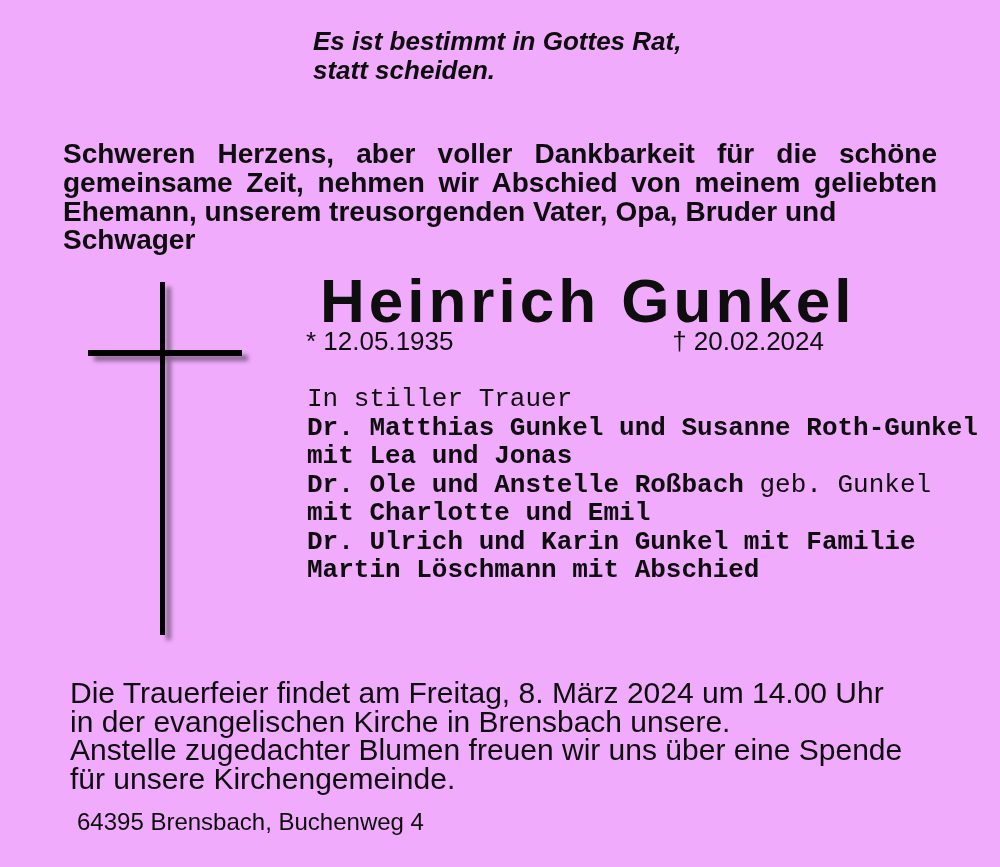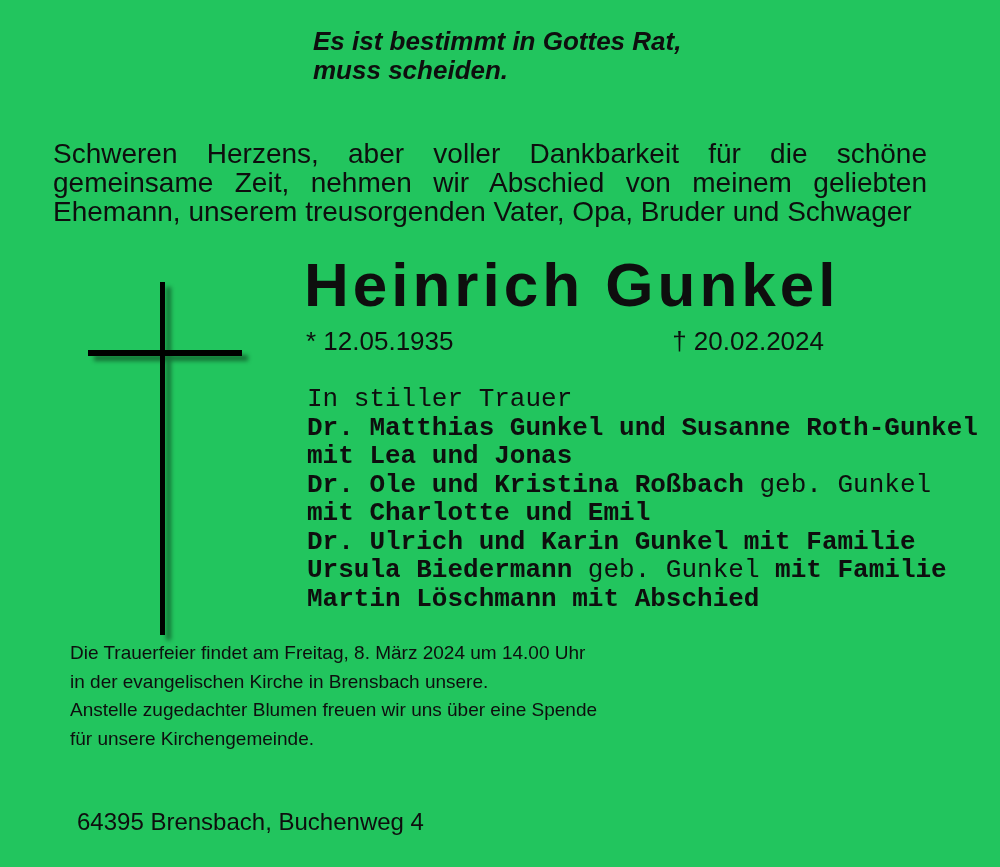--- a/index.html
+++ b/index.html
@@ -1,82 +1,82 @@
 <!DOCTYPE html>
 <html><head>
 <meta charset="utf-8">
 <style>
   html,body{margin:0;padding:0;background:#ffffff;}
   .page{
     position:relative;
     width:1000px;height:867px;
-    background:#22c55e;
+    background:#f0abfc;
     color:#0e0e0e;
     font-family:"Liberation Sans", sans-serif;
     overflow:hidden;
   }
   
   .epigraph{
     position:absolute;left:313px;top:27px;
     font-size:26px;line-height:28.6px;
     font-weight:700;font-style:italic;
     white-space:nowrap;
   }
   
   .intro{
-    position:absolute;left:53px;top:140px;width:874px;
-    font-size:28px;line-height:28.8px;
+    position:absolute;left:63px;top:140px;width:874px;
+    font-size:28px;line-height:28.8px;font-weight:bold;
   }
   .intro .jline{text-align:justify;text-align-last:justify;}
   
   .cross{position:absolute;left:0;top:0;width:0;height:0;
     filter:drop-shadow(6px 5px 2px rgba(0,0,0,0.42));}
   .cross .vbar{position:absolute;left:160px;top:282px;width:5px;height:353px;background:#000;}
   .cross .hbar{position:absolute;left:88px;top:350px;width:154px;height:6px;background:#000;}
   
   .name{
-    position:absolute;left:304px;top:253px;margin:0;
+    position:absolute;left:304px;top:253px;margin:16px;
     font-size:62px;line-height:64px;font-weight:700;
     letter-spacing:4px;white-space:nowrap;
   }
   .dates{
     position:absolute;left:306px;top:326px;width:518px;
     display:flex;justify-content:space-between;
     font-size:26px;line-height:30px;
   }
   
   .mourners{
     position:absolute;left:307px;top:385px;
     font-size:26px;line-height:28.5px;
     white-space:nowrap;
     font-family:Liberation Mono, monospace;
   }
   .mourners .bb{font-weight:700;}
   .mourners .rr{font-weight:400;}
   
   .service{
-    position:absolute;left:70px;top:639px;
-    font-size:19px;line-height:28.7px;
+    position:absolute;left:70px;top:679px;
+    font-size:30px;line-height:28.7px;
     white-space:nowrap;
   }
   
   .address{
     position:absolute;left:77px;top:807px;
     font-size:24px;line-height:30px;
     white-space:nowrap;
   }
 </style>
 </head>
 <body>
 
 <div class="page">
 
   <div class="epigraph" id="epigraph-lines">
       <div>Es ist bestimmt in Gottes Rat,</div>
-      <div>muss scheiden.</div>
+      <div>statt scheiden.</div>
     </div>
 
   <div class="intro" id="intro-lines">
       <div class="jline">Schweren Herzens, aber voller Dankbarkeit für die schöne</div>
       <div class="jline">gemeinsame Zeit, nehmen wir Abschied von meinem geliebten</div>
       <div>Ehemann, unserem treusorgenden Vater, Opa, Bruder und Schwager</div>
     </div>
 
   <div class="cross">
     <div class="vbar"></div>
@@ -88,24 +88,23 @@
   <div class="dates">
     <span>* 12.05.1935</span>
     <span>† 20.02.2024</span>
   </div>
 
   <div class="mourners">
     <div>In stiller Trauer</div>
     <div id="mourner-lines">
         <div><span class="bb">Dr. Matthias Gunkel und Susanne Roth-Gunkel</span></div>
         <div><span class="bb">mit Lea und Jonas</span></div>
-        <div><span class="bb">Dr. Ole und Kristina Roßbach</span><span class="rr"> geb. Gunkel</span></div>
+        <div><span class="bb">Dr. Ole und Anstelle Roßbach</span><span class="rr"> geb. Gunkel</span></div>
         <div><span class="bb">mit Charlotte und Emil</span></div>
         <div><span class="bb">Dr. Ulrich und Karin Gunkel mit Familie</span></div>
-        <div><span class="bb">Ursula Biedermann</span><span class="rr"> geb. Gunkel </span><span class="bb">mit Familie</span></div>
         <div><span class="bb">Martin Löschmann mit Abschied</span></div>
       </div>
   </div>
 
   <div class="service" id="service-lines">
       <div>Die Trauerfeier findet am Freitag, 8. März 2024 um 14.00 Uhr</div>
       <div>in der evangelischen Kirche in Brensbach unsere.</div>
       <div>Anstelle zugedachter Blumen freuen wir uns über eine Spende</div>
       <div>für unsere Kirchengemeinde.</div>
     </div>

